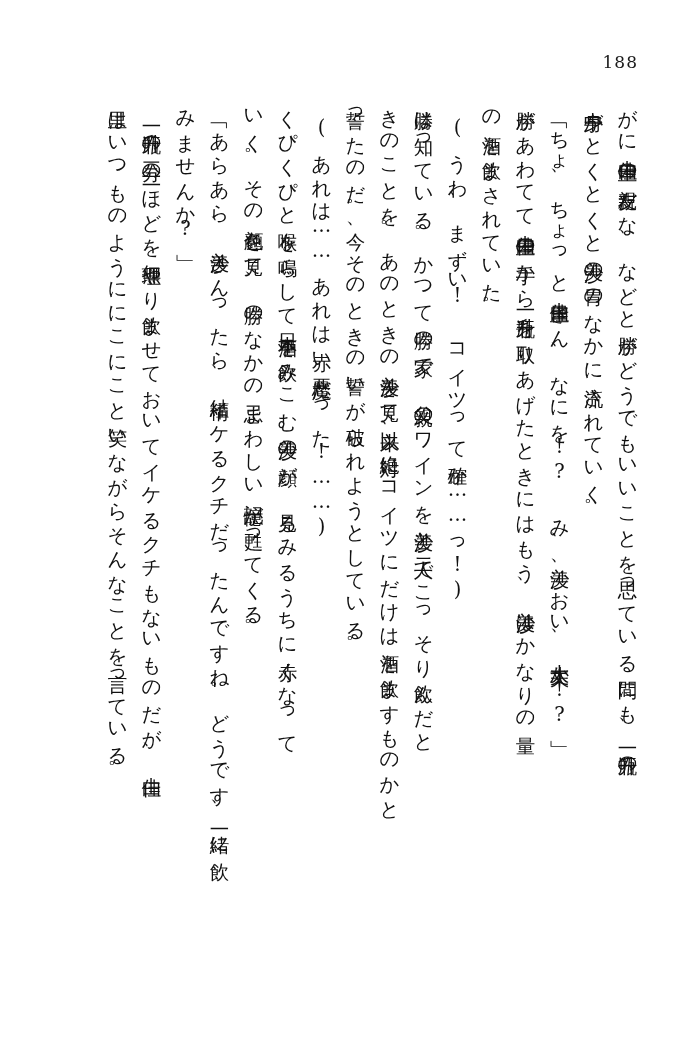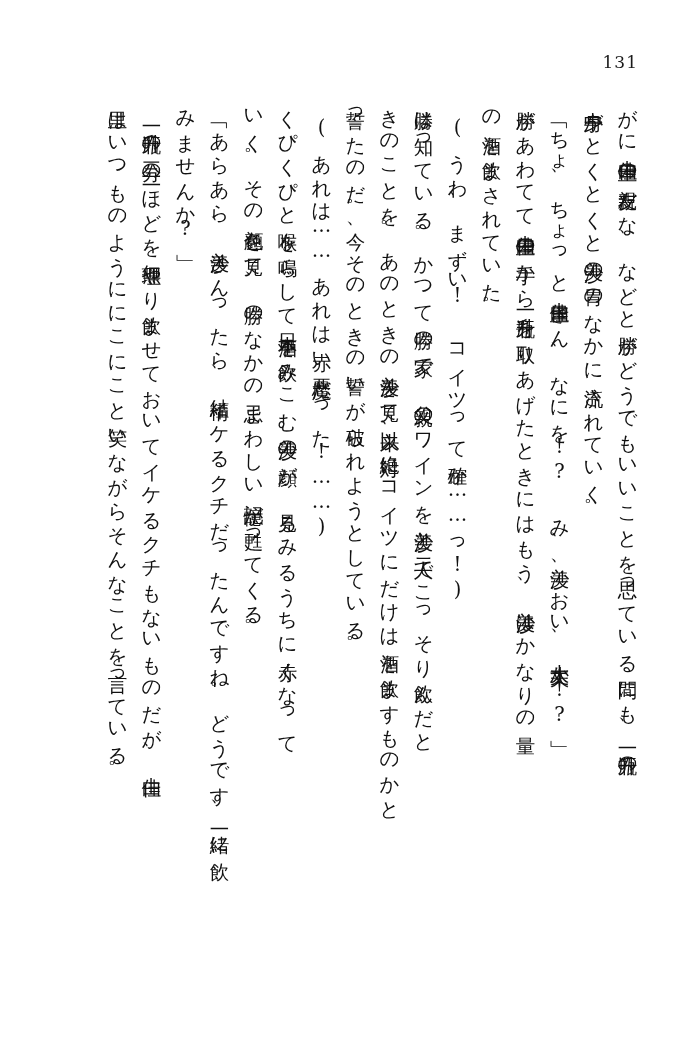--- a/index.html
+++ b/index.html
@@ -55,21 +55,21 @@
   }
   .vline.indent {
     padding-top: 20px;
   }
 </style>
 </head>
 <body>
 
 <div class="page">
 
-  <div class="page-number">131</div>
+  <div class="page-number">188</div>
 
   <div class="text-body">
     <div class="vline">がに由佳里の親友だな、などと勝がどうでもいいことを思っている間にも、一升瓶の</div>
     <div class="vline">中身がとくとくと美沙の胃のなかに流されていく。</div>
     <div class="vline indent">「ちょ、ちょっと由佳里さん、なにを!?　み、美沙、おい、大丈夫か!?」</div>
     <div class="vline">勝があわてて由佳里の手から一升瓶を取りあげたときにはもう、美沙はかなりの量</div>
     <div class="vline">の酒を飲まされていた。</div>
     <div class="vline indent">(うわ、まずい!　コイツって確か……っ!)</div>
     <div class="vline">勝は知っている。かつて勝の家で、父親のワインを美沙と二人でこっそり飲んだと</div>
     <div class="vline">きのことを。あのときの美沙を見て以来、絶対にコイツにだけは酒を飲ますものかと</div>

